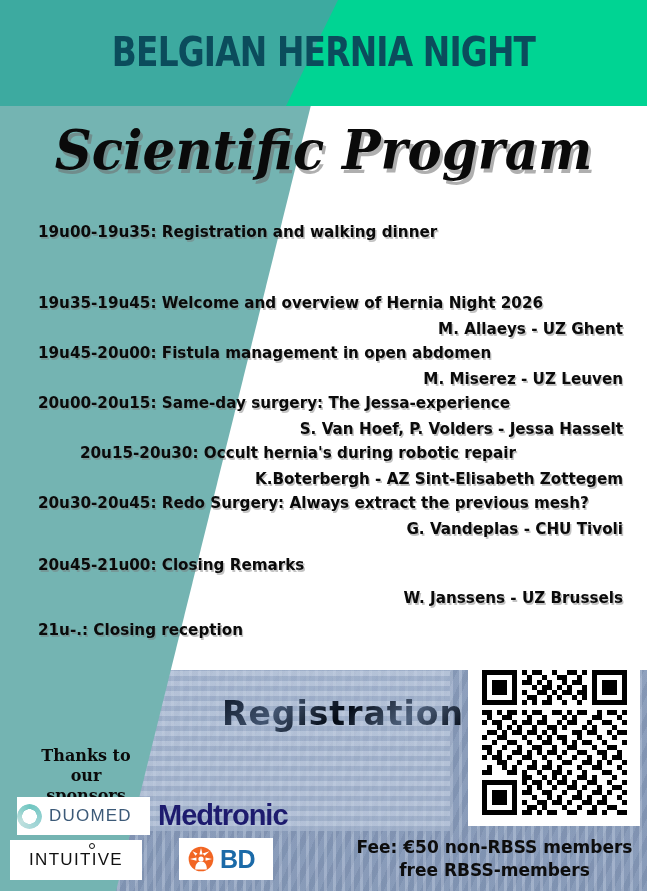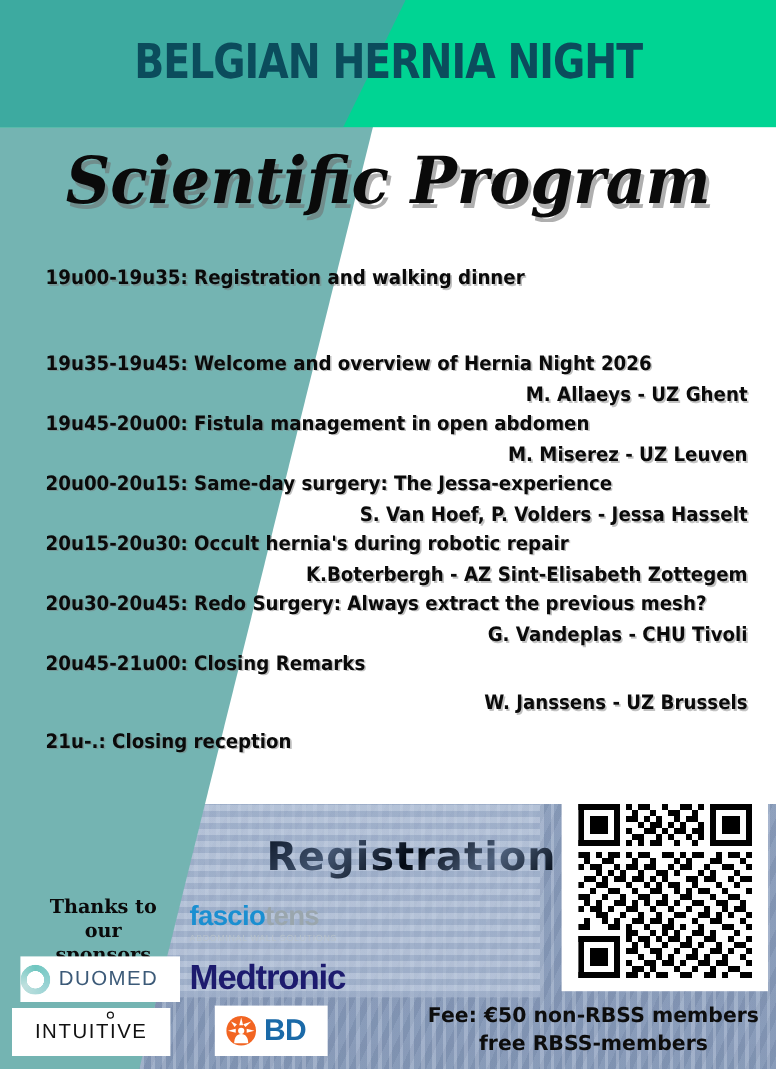--- a/index.html
+++ b/index.html
@@ -170,29 +170,29 @@
       <div class="spk" style="margin-top:7px;">M. Allaeys - UZ Ghent</div>
     </div>
     <div class="row" style="margin-top:5px;">
       <div class="sess">19u45-20u00: Fistula management in open abdomen</div>
       <div class="spk" style="margin-top:7px;">M. Miserez - UZ Leuven</div>
     </div>
     <div class="row" style="margin-top:5px;">
       <div class="sess">20u00-20u15: Same-day surgery: The Jessa-experience</div>
       <div class="spk" style="margin-top:7px;">S. Van Hoef, P. Volders - Jessa Hasselt</div>
     </div>
-    <div class="row" style="margin-top:5px;">
+    <div class="row" style="margin-top:5px;padding-left:42px;">
       <div class="sess">20u15-20u30: Occult hernia's during robotic repair</div>
       <div class="spk" style="margin-top:7px;">K.Boterbergh - AZ Sint-Elisabeth Zottegem</div>
     </div>
     <div class="row" style="margin-top:5px;">
       <div class="sess">20u30-20u45: Redo Surgery: Always extract the previous mesh?</div>
       <div class="spk" style="margin-top:7px;">G. Vandeplas - CHU Tivoli</div>
     </div>
-    <div class="row" style="margin-top:5px;">
+    <div class="row" style="margin-top:17px;">
       <div class="sess">20u45-21u00: Closing Remarks</div>
       <div class="spk" style="margin-top:14px;">W. Janssens - UZ  Brussels</div>
     </div>
     <div class="row" style="margin-top:13px;">
       <div class="sess">21u-.: Closing reception</div>
     </div>
   </div>
 
   <div class="reg-fallback">Registration</div>
   <div class="reg">Registration</div>
@@ -446,26 +446,20 @@
     <div class="duomed-txt">DUOMED</div>
   </div>
 
   <div class="logo-intuitive">
     <div class="intuitive-txt">
       <span>INTUITIVE</span>
       <span class="intuitive-dot"></span>
     </div>
   </div>
 
-  <div class="logo-fascio">
-    <div class="fascio-top">
-      <span class="f-blue">fascio</span><span class="f-gray">tens</span>
-    </div>
-    <div class="fascio-sub">ABDOMINAL WALL SOLUTIONS</div>
-  </div>
 
   <div class="logo-medtronic">Medtronic</div>
 
   <div class="logo-bd">
     <svg class="bd-mark" viewBox="0 0 40 40">
       <circle cx="20" cy="20" r="19" fill="#F26522"></circle>
       <g fill="#fff">
         <path d="M20 3 L22.5 13 L17.5 13 Z"></path>
         <path d="M33 8 L25.5 15 L22.5 11.5 Z"></path>
         <path d="M37 20 L27 22.5 L27 17.5 Z"></path>

